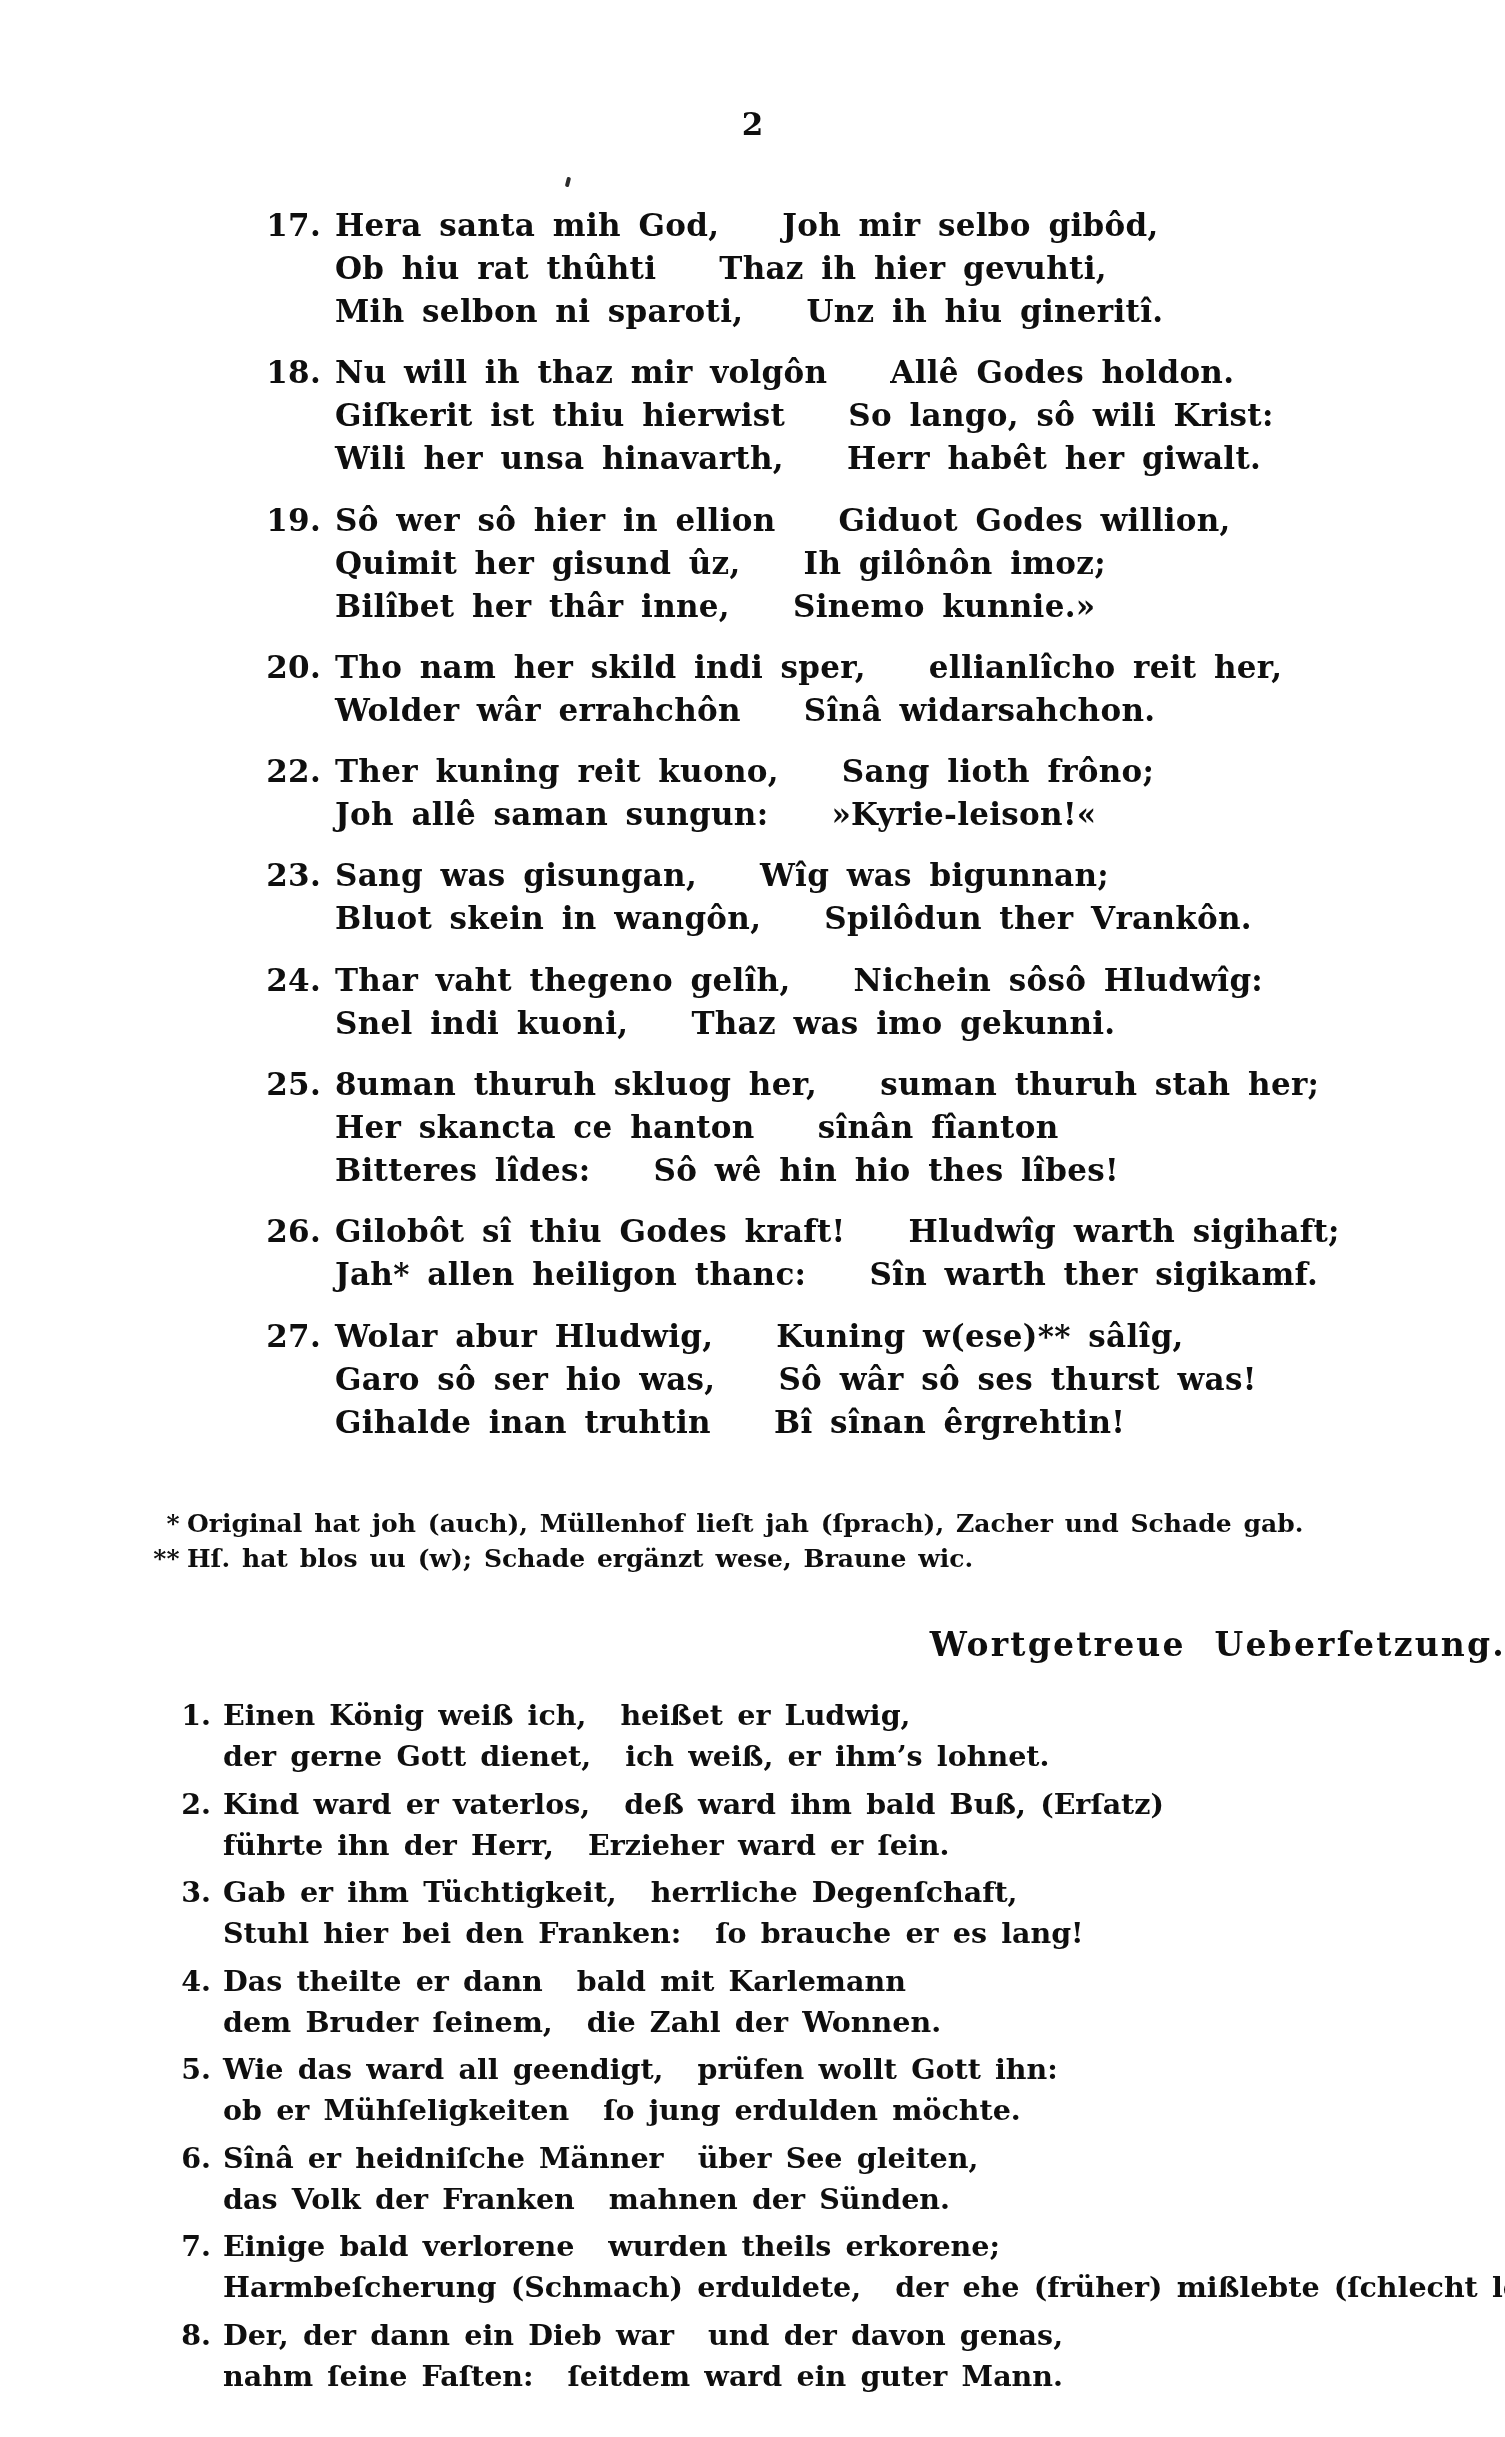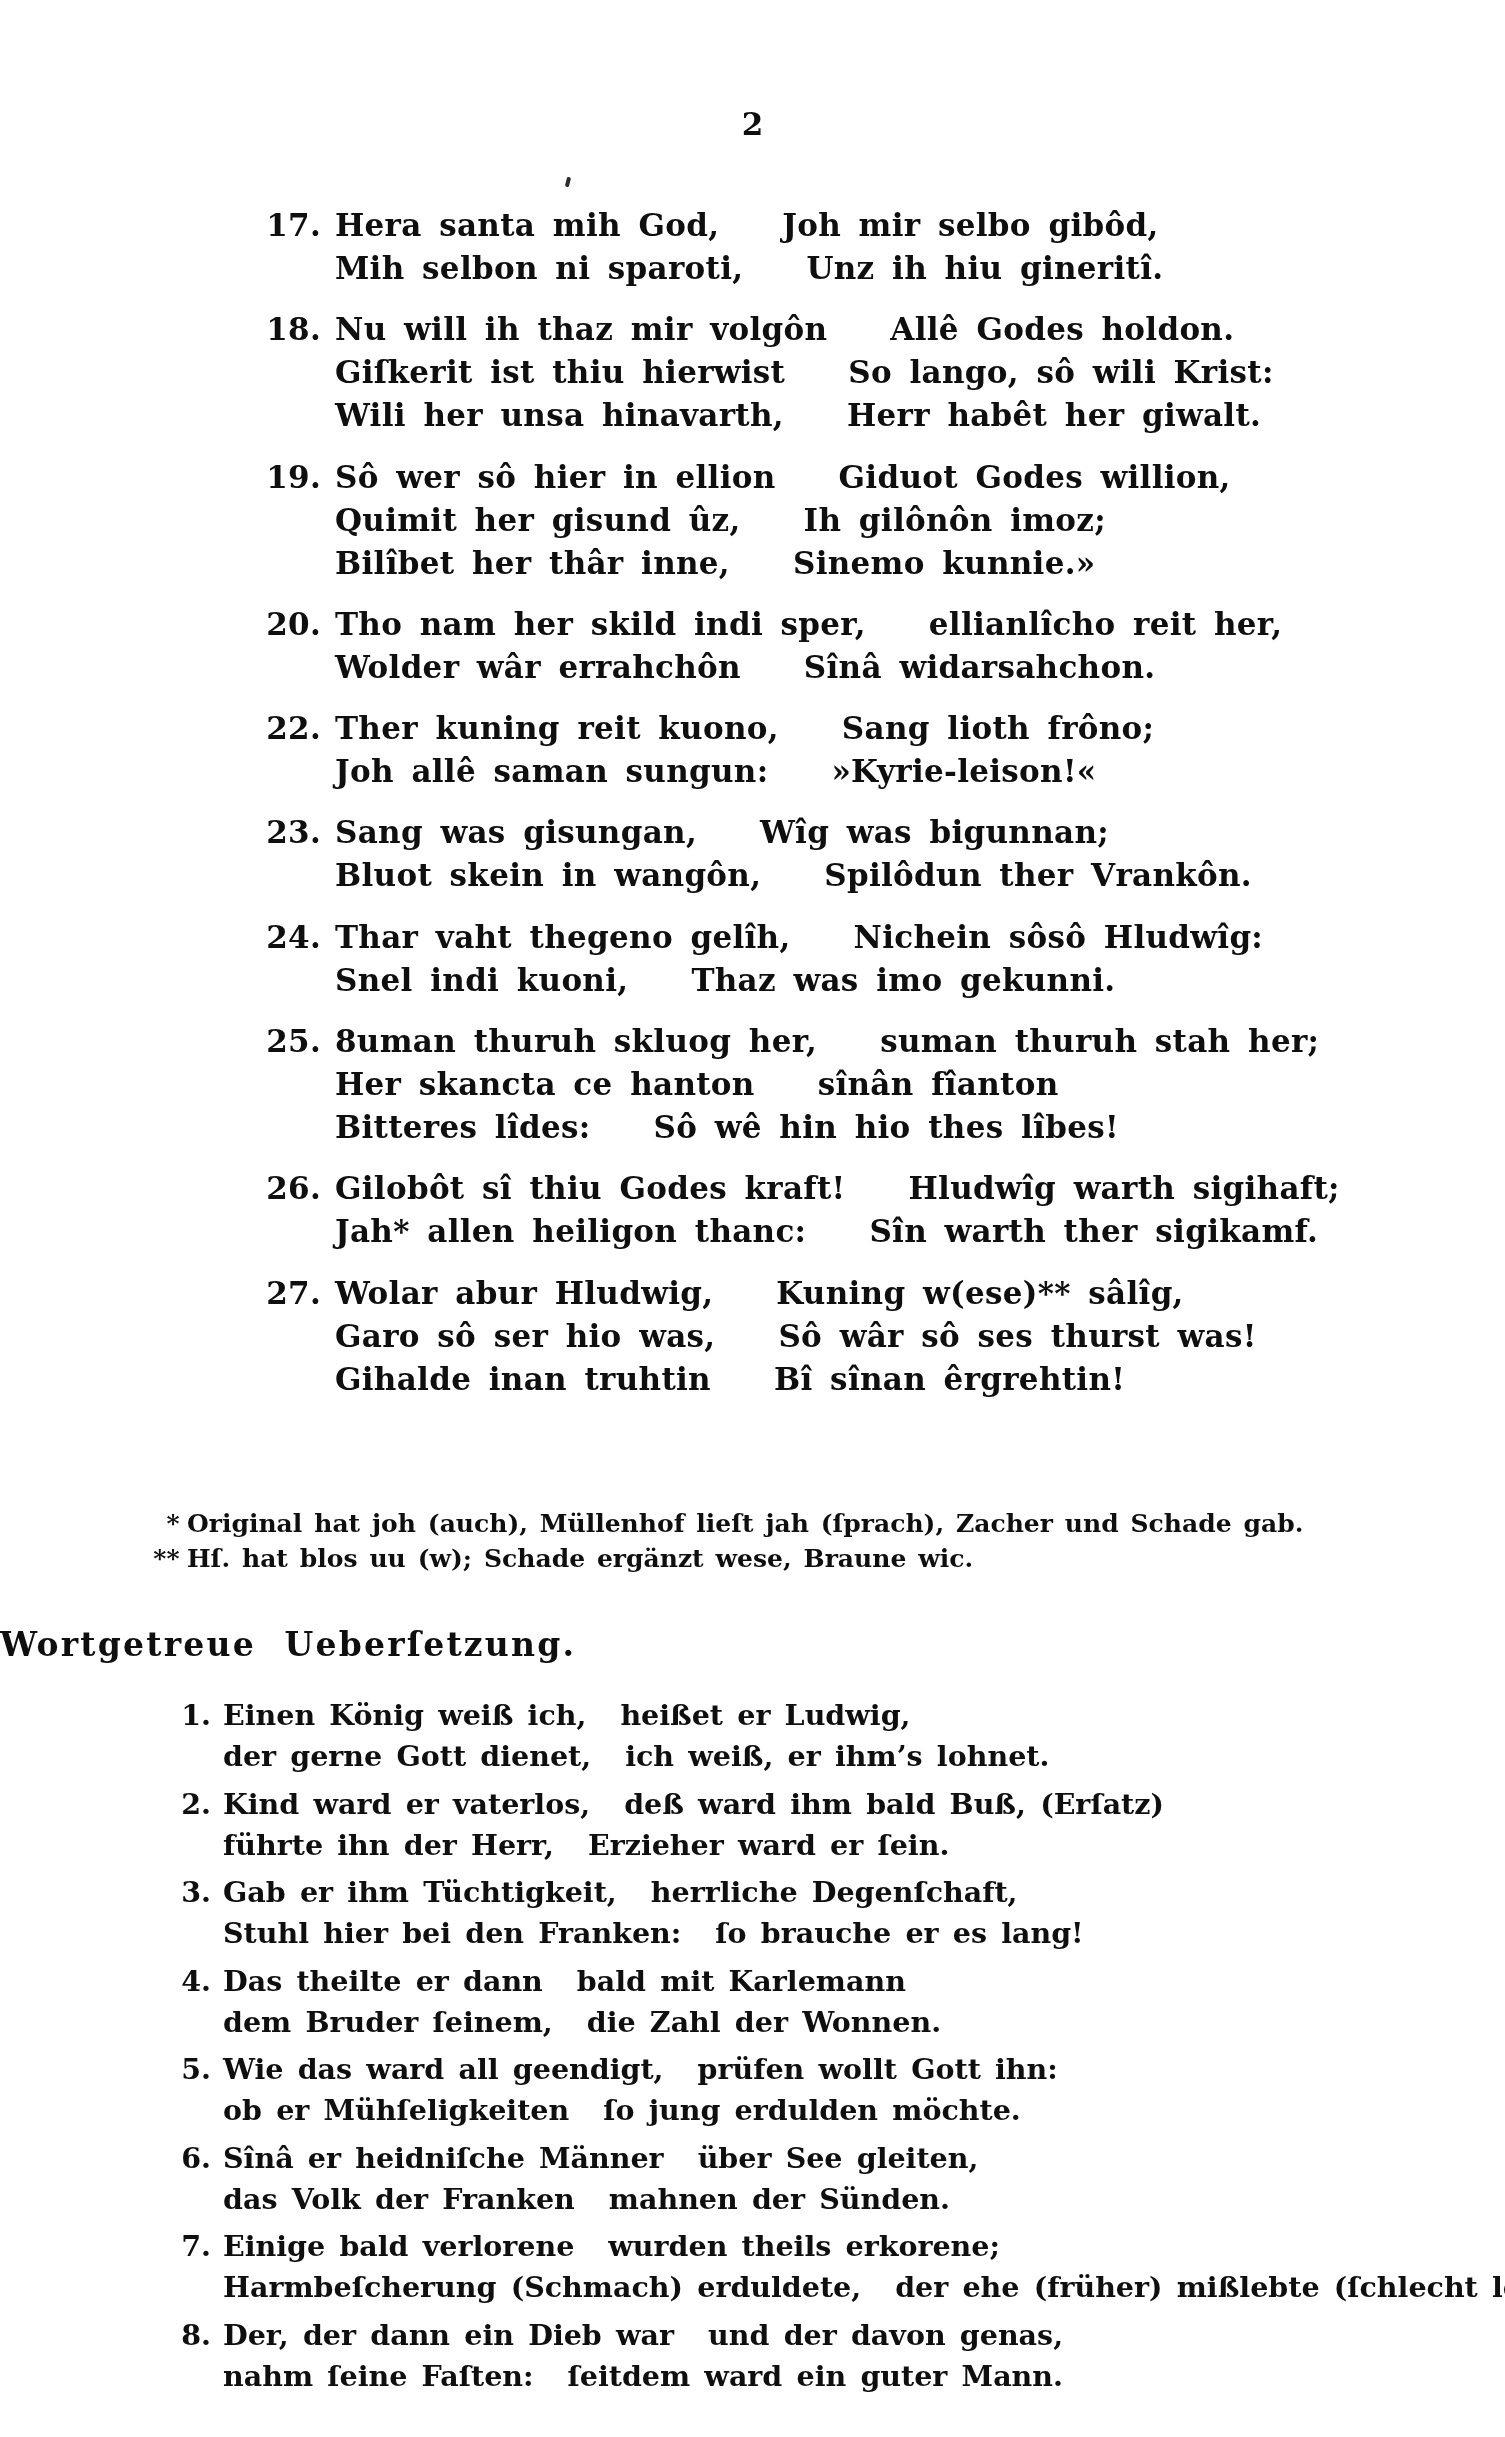--- a/index.html
+++ b/index.html
@@ -37,21 +37,21 @@
   .footnotes{
     position:absolute;top:1506px;left:187px;
     font-size:25px;font-weight:700;line-height:35px;
     word-spacing:3.2px;
   }
   .fn{position:relative;white-space:nowrap}
   .fnm{position:absolute;right:100%;padding-right:7.5px;white-space:nowrap}
 
   
   .theading{
-    position:absolute;top:1625px;left:0;width:1506px;margin:0;text-align:left;
+    position:absolute;top:1625px;left:0;width:1506px;margin:0;text-align:right;
     font-size:33px;font-weight:700;letter-spacing:2.2px;word-spacing:15px;
   }
 
   
   .trans{
     position:absolute;top:1695px;left:223px;
     font-size:28.5px;font-weight:700;line-height:41px;
     word-spacing:4.3px;white-space:nowrap;
   }
   .trans .verse{margin-bottom:6.5px}
@@ -64,20 +64,21 @@
 <div class="page">
 
   <div class="pageno">2</div>
 
   <div class="speck"></div>
 
   <section class="poem" id="poem">
       <div class="verse">
         <span class="vnum">17.</span>
         <div class="vline"><span class="half">Hera santa mih God,</span><span class="gap"></span><span class="half">Joh mir selbo gibôd,</span></div>
+        <div class="vline"><span class="half">Ob hiu rat thûhti</span><span class="gap"></span><span class="half">Thaz ih hier gevuhti,</span></div>
         <div class="vline"><span class="half">Mih selbon ni sparoti,</span><span class="gap"></span><span class="half">Unz ih hiu gineritî.</span></div>
       </div>
       <div class="verse">
         <span class="vnum">18.</span>
         <div class="vline"><span class="half">Nu will ih thaz mir volgôn</span><span class="gap"></span><span class="half">Allê Godes holdon.</span></div>
         <div class="vline"><span class="half">Giſkerit ist thiu hierwist</span><span class="gap"></span><span class="half">So lango, sô wili Krist:</span></div>
         <div class="vline"><span class="half">Wili her unsa hinavarth,</span><span class="gap"></span><span class="half">Herr habêt her giwalt.</span></div>
       </div>
       <div class="verse">
         <span class="vnum">19.</span>

